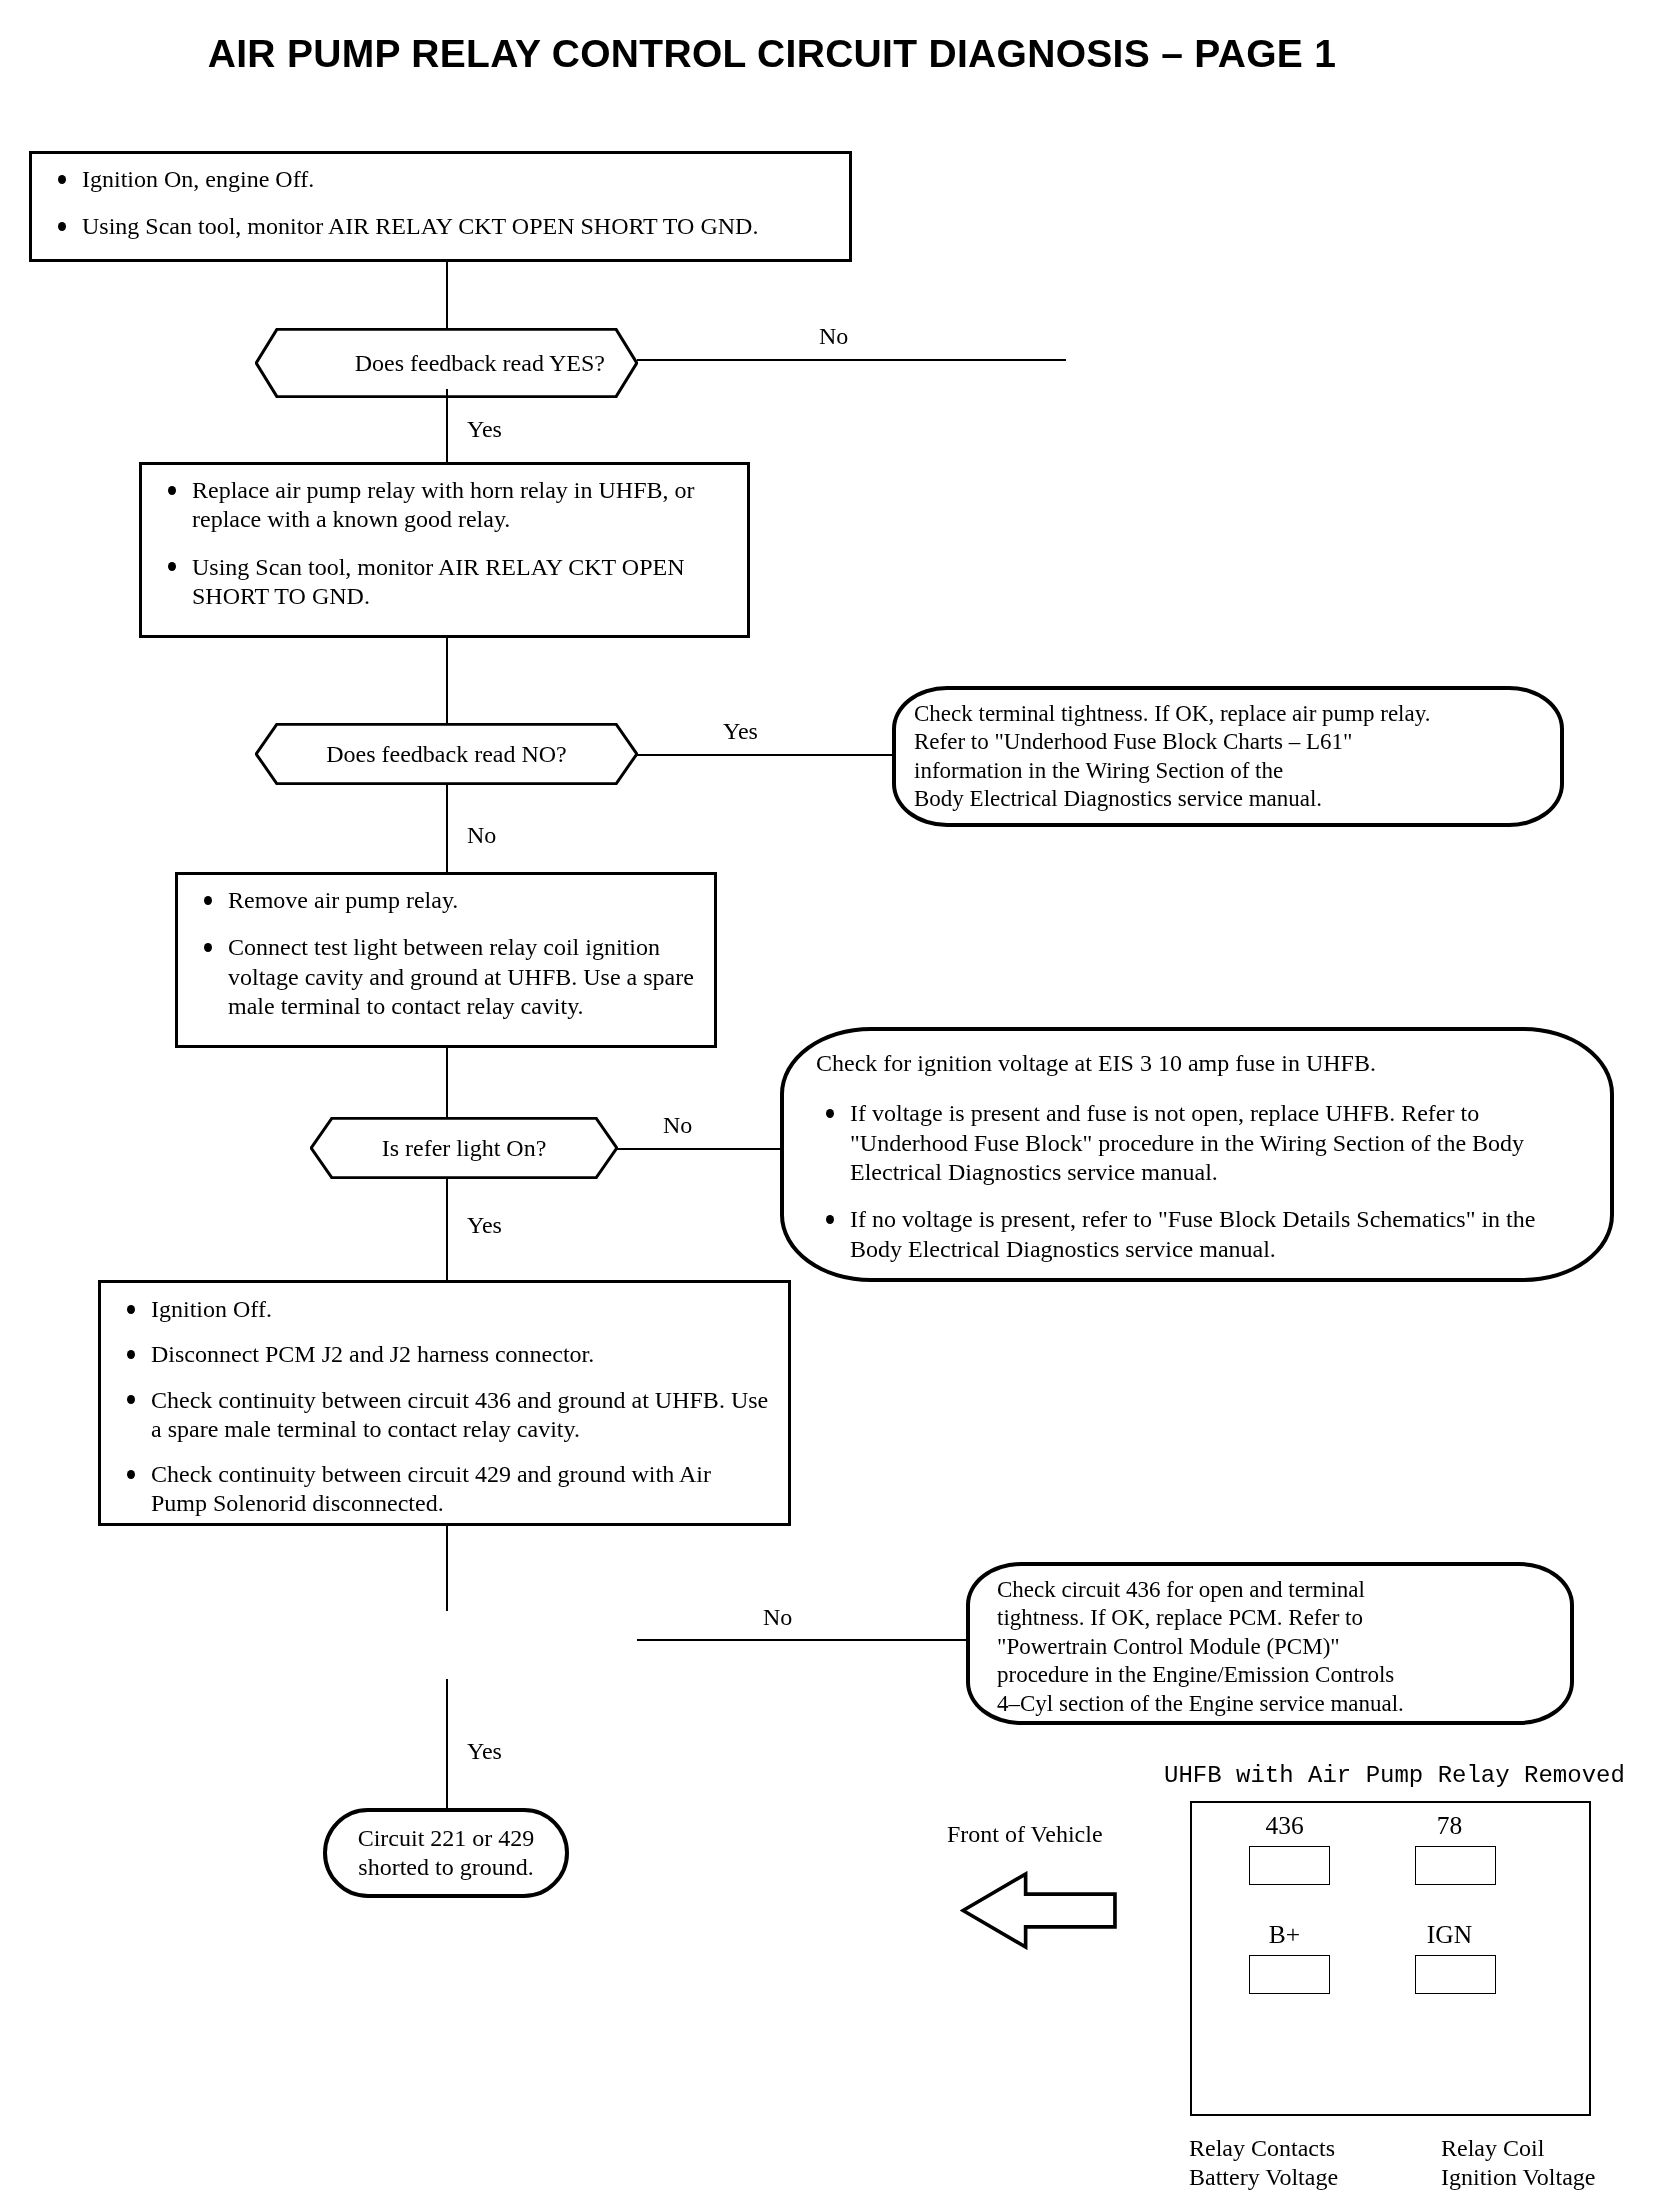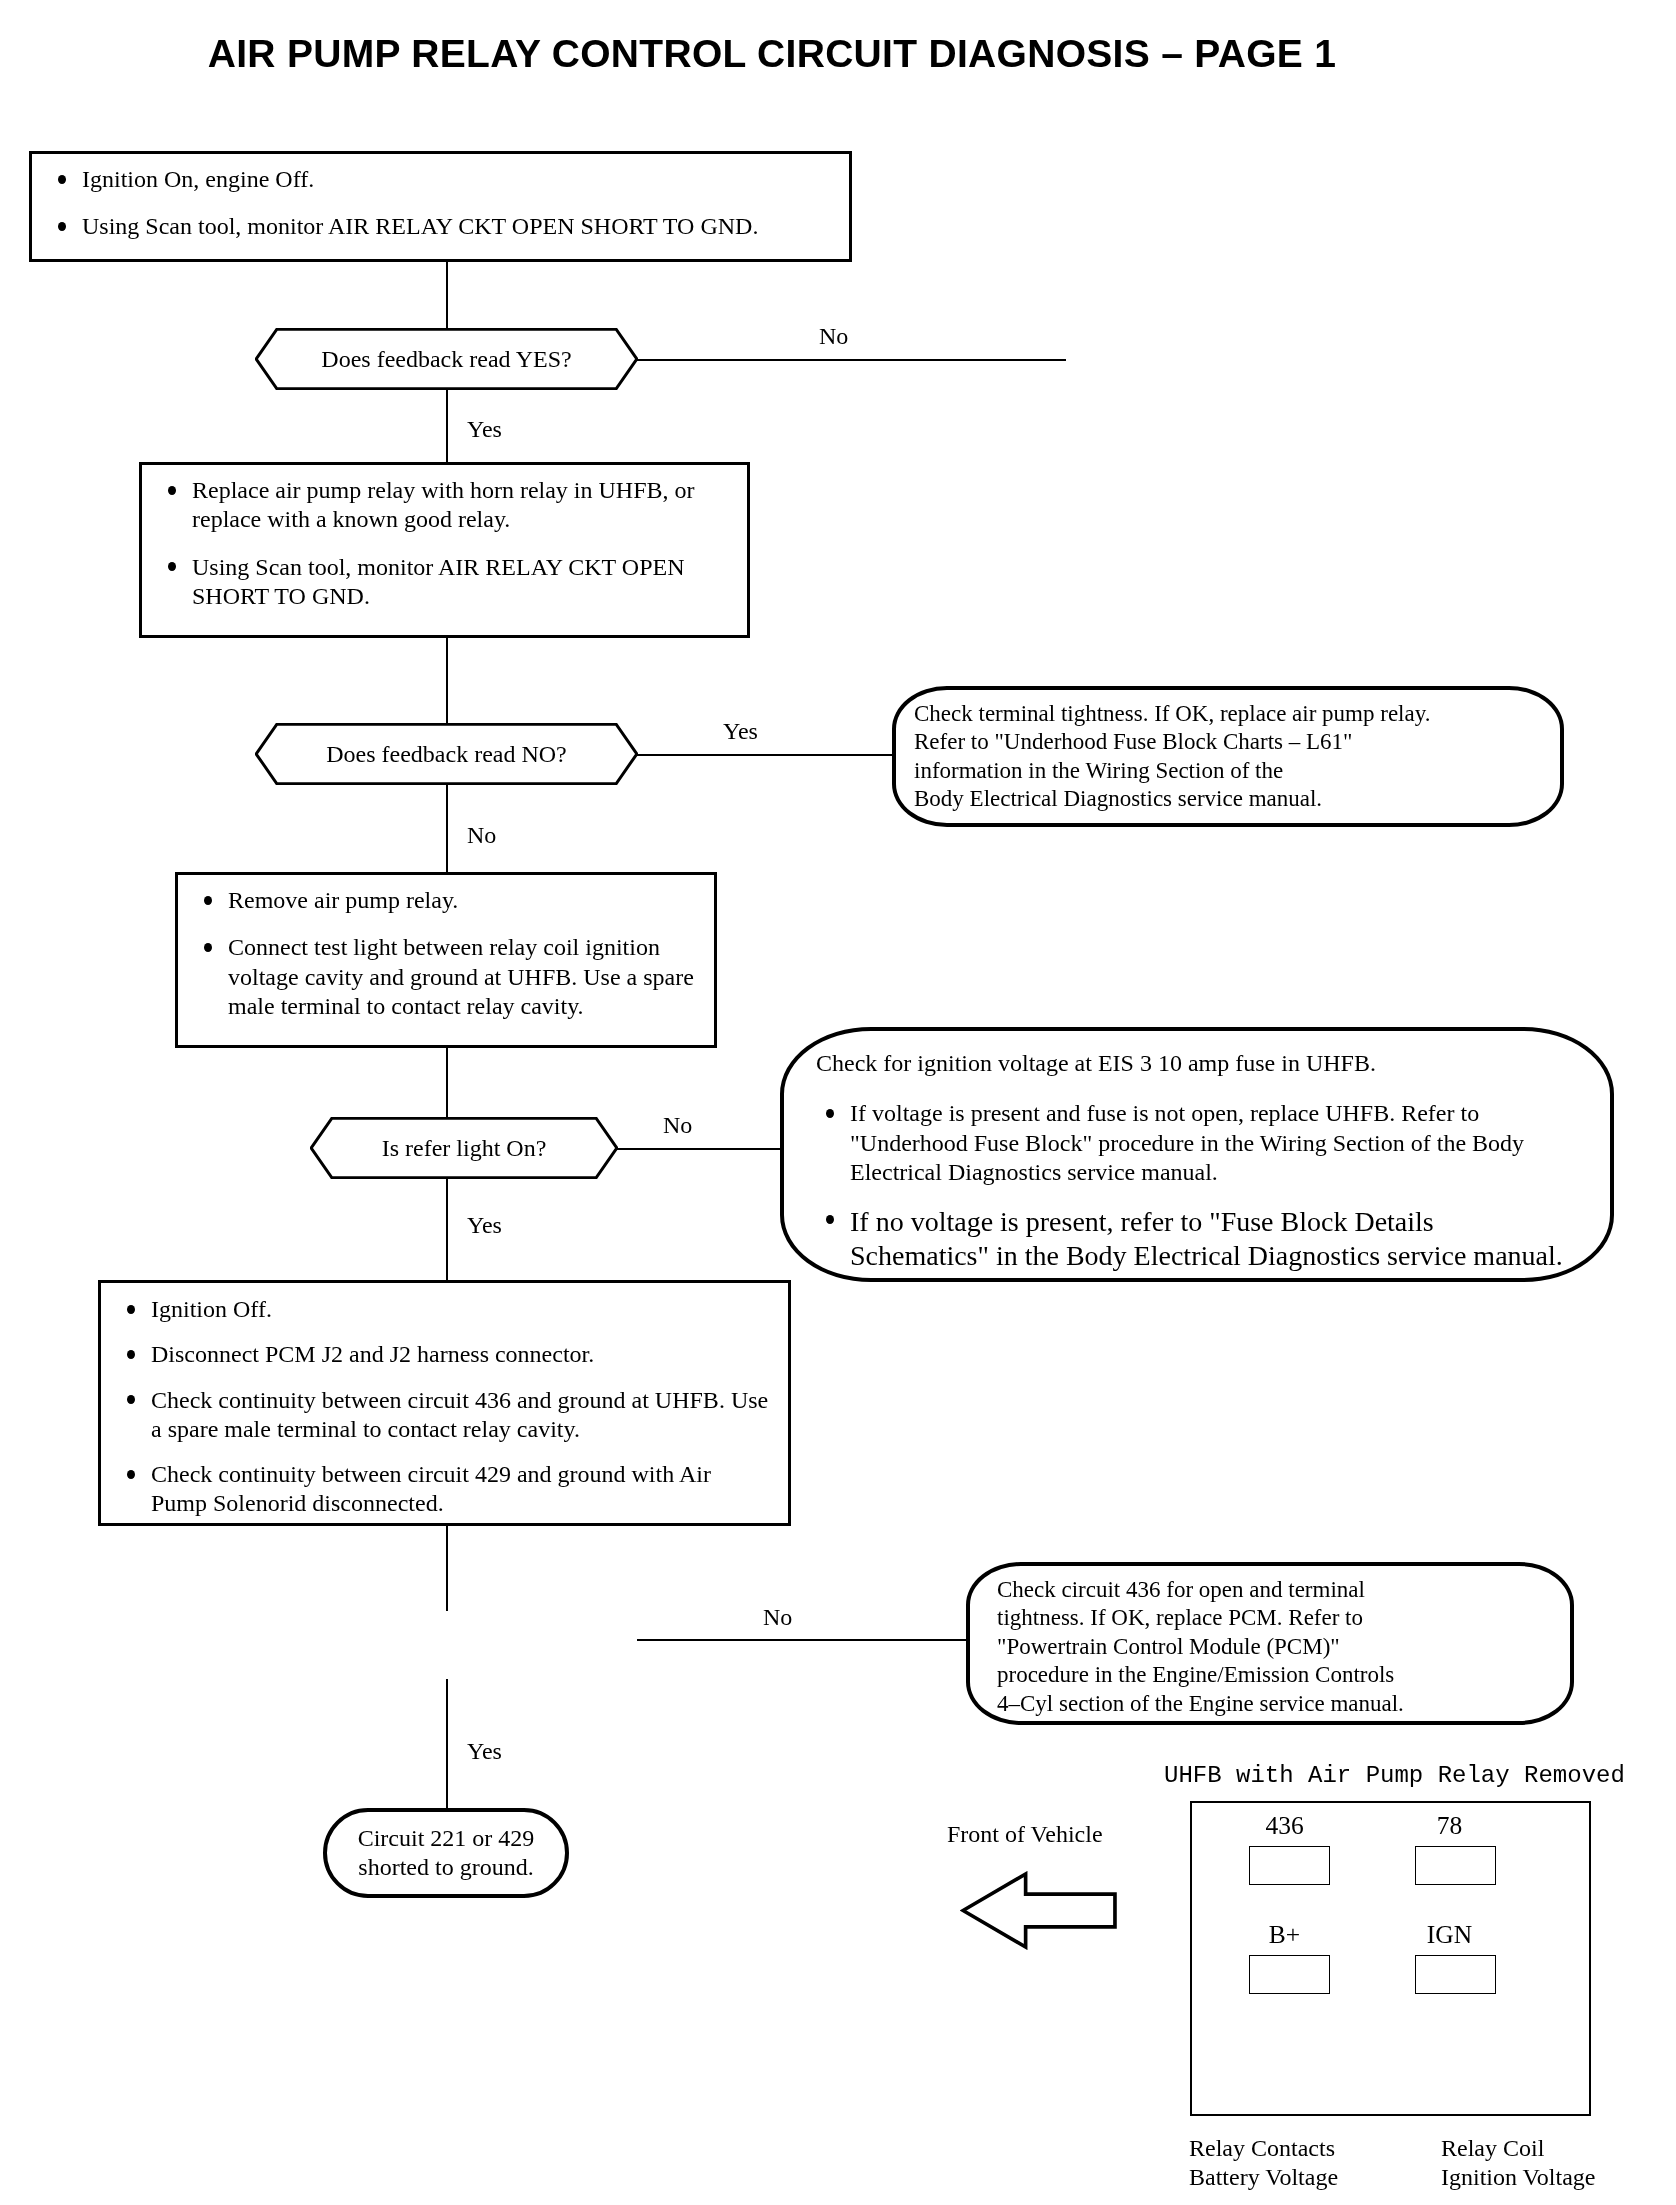--- a/index.html
+++ b/index.html
@@ -172,21 +172,21 @@
 
   <div class="node proc-box" id="step1" style="left:29px; top:151px; width:823px; height:111px;">
     <ul class="bullets">
       <li>Ignition On, engine Off.</li>
       <li>Using Scan tool, monitor AIR RELAY CKT OPEN SHORT TO GND.</li>
     </ul>
   </div>
 
   <div class="vline" style="left:446px; top:261px; height:97px;"></div>
 
-  <div class="hex" id="decision1" style="left:255px; top:328px; width:383px; height:62px;">
+  <div class="hex" id="decision1" style="left:255px; top:328px; width:383px; height:70px;justify-content:flex-end;">
     <svg viewBox="0 0 630 102" preserveAspectRatio="none">
       <polygon points="36,2 594,2 628,51 594,100 36,100 2,51" fill="#fff" stroke="#000" stroke-width="3" vector-effect="non-scaling-stroke"></polygon>
     </svg>
     <span class="hex-label">Does feedback read YES?</span>
   </div>
 
   <div class="hline" style="left:637px; top:359px; width:429px;"></div>
   <div class="edge-label" style="left:819px; top:323px;">No</div>
 
 
@@ -238,21 +238,21 @@
     <span class="hex-label">Is refer light On?</span>
   </div>
 
   <div class="hline" style="left:616px; top:1148px; width:201px;"></div>
   <div class="edge-label" style="left:663px; top:1112px;">No</div>
 
   <div class="node rounded-box" id="action2" style="left:780px; top:1027px; width:834px; height:255px; border-radius:91px / 67px; padding:18px 32px;">
     <div class="plain-line" style="font-size:24px; margin-bottom:20.7px;">Check for ignition voltage at EIS 3 10 amp fuse in UHFB.</div>
     <ul class="bullets">
       <li style="font-size:24px;">If voltage is present and fuse is not open, replace UHFB. Refer to "Underhood Fuse Block" procedure in the Wiring Section of the Body Electrical Diagnostics service manual.</li>
-      <li style="font-size:28px;">If no voltage is present, refer to "Fuse Block Details Schematics" in the Body Electrical Diagnostics service manual.</li>
+      <li style="font-size:24px;">If no voltage is present, refer to "Fuse Block Details Schematics" in the Body Electrical Diagnostics service manual.</li>
     </ul>
   </div>
 
   <div class="vline" style="left:446px; top:1178px; height:102px;"></div>
   <div class="edge-label" style="left:467px; top:1212px;">Yes</div>
 
   <div class="node proc-box" id="step4" style="left:98px; top:1280px; width:693px; height:246px; padding:12px 16px;">
     <ul class="bullets tight">
       <li>Ignition Off.</li>
       <li>Disconnect PCM J2 and J2 harness connector.</li>

